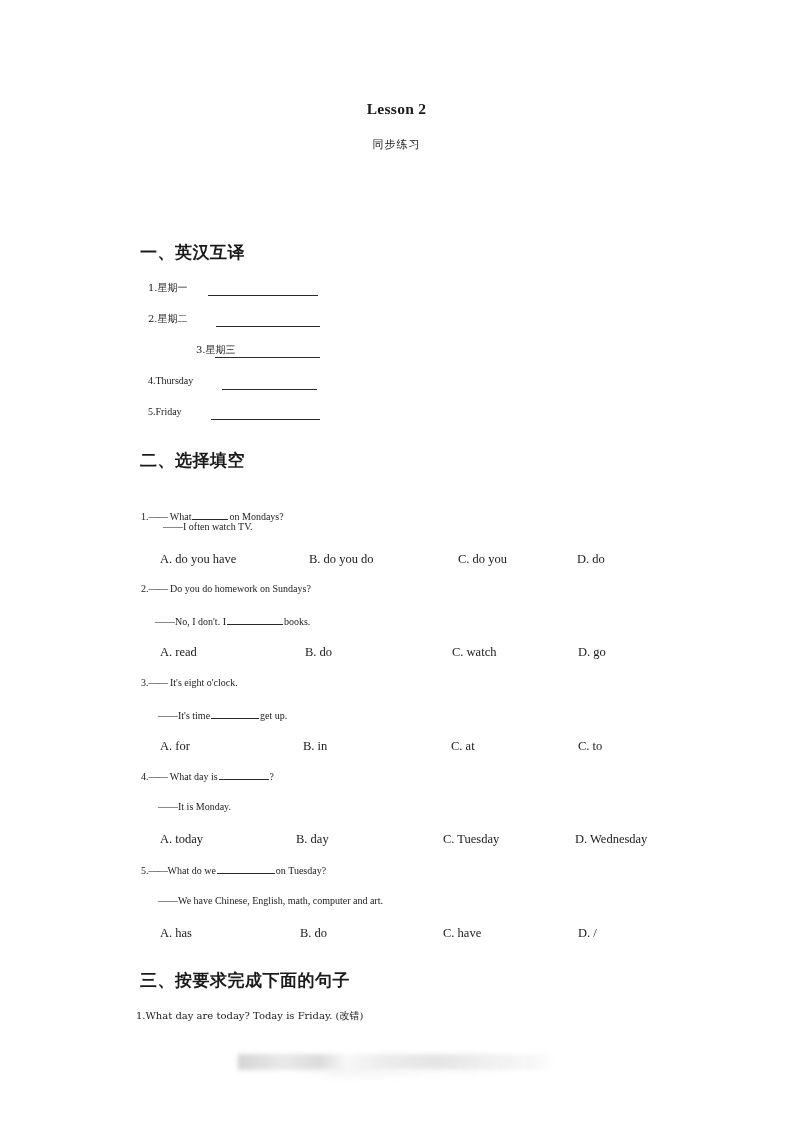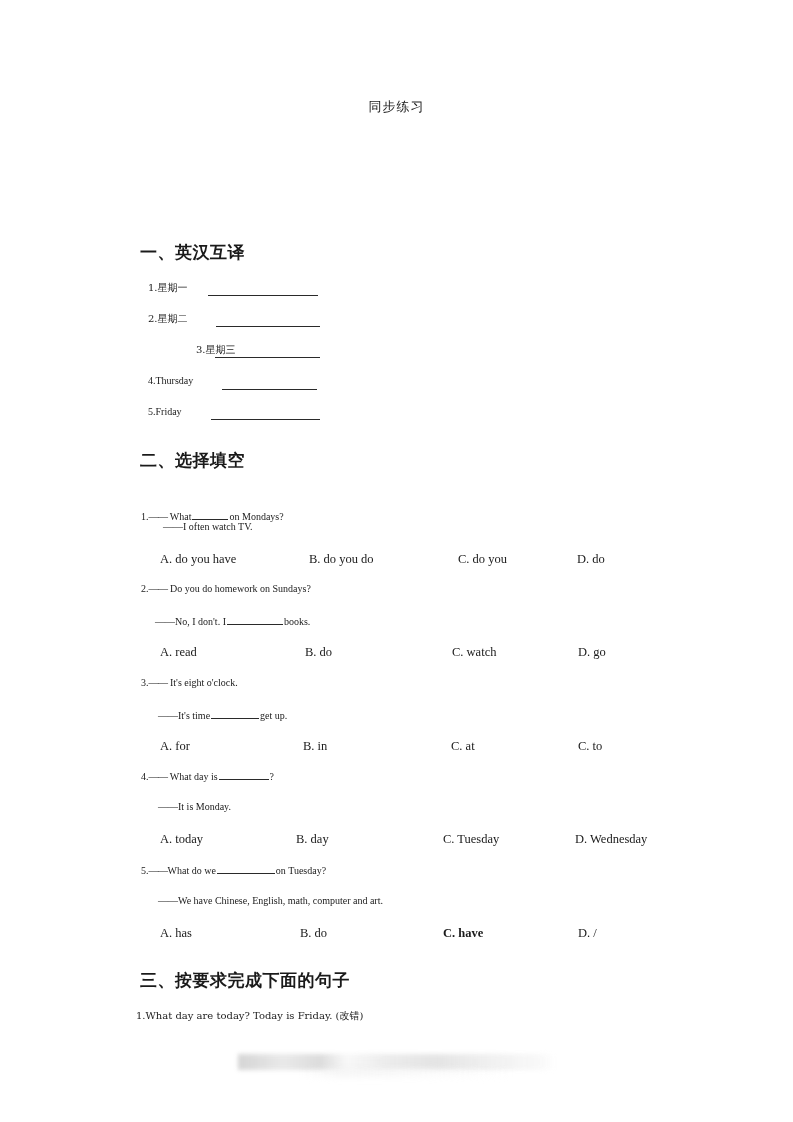--- a/index.html
+++ b/index.html
@@ -39,23 +39,23 @@
     line-height: 1.1;
   }
   .doc-subtitle {
     font-size: 15.5px;
     font-weight: bold;
     letter-spacing: 0.3px;
     margin: 0 0 22px 0;
     line-height: 1.1;
   }
   .doc-subtitle2 {
-    font-size: 13px;
+    font-size: 11px;
     font-weight: normal;
-    font-family: Liberation Serif, serif;
+    font-family: Liberation Mono, monospace;
     letter-spacing: 1px;
     margin: 0;
     line-height: 1.1;
   }
 
   
   .section-heading {
     position: absolute;
     left: 140px;
     font-size: 17px;
@@ -142,20 +142,21 @@
         rgba(250,250,250,0) 100%);
     filter: blur(3px);
   }
 </style>
 </head>
 <body>
 
 <div class="page">
 
   <div class="title-block">
+    <div class="doc-subtitle">Lesson 2</div>
     <div class="doc-subtitle2">同步练习</div>
   </div>
 
   <div class="section-heading" style="top:241px;">一、英汉互译</div>
 
   <div class="line cjk" style="left:148px; top:283px;">1.星期一</div>
   <div class="blank-abs" style="left:208px; top:295px; width:110px;"></div>
 
   <div class="line cjk" style="left:148px; top:314px;">2.星期二</div>
   <div class="blank-abs" style="left:216px; top:326px; width:104px;"></div>
@@ -219,21 +220,21 @@
     <span class="option" style="left:575px;">D. Wednesday</span>
   </div>
 
   <div class="line" style="left:141px; top:864px;">
     <span>5.</span><span class="dash">——</span><span>What do we</span><span class="blank" style="width:58px;"></span><span>on Tuesday?</span>
   </div>
   <div class="line" style="left:158px; top:896px;">——We have Chinese, English, math, computer and art.</div>
   <div class="option-row" style="top:927px;">
     <span class="option" style="left:160px;">A. has</span>
     <span class="option" style="left:300px;">B. do</span>
-    <span class="option" style="left:443px;font-weight:bold;">C. have</span>
+    <span class="option" style="left:443px;">C. have</span>
     <span class="option" style="left:578px;">D. /</span>
   </div>
 
   <div class="section-heading" style="top:969px;">三、按要求完成下面的句子</div>
 
   <div class="line cjk" style="left:136px; top:1011px;">1.What day are today? Today is Friday. (改错)</div>
 
   <div class="redaction"></div>
   <div class="redaction-2"></div>
 

